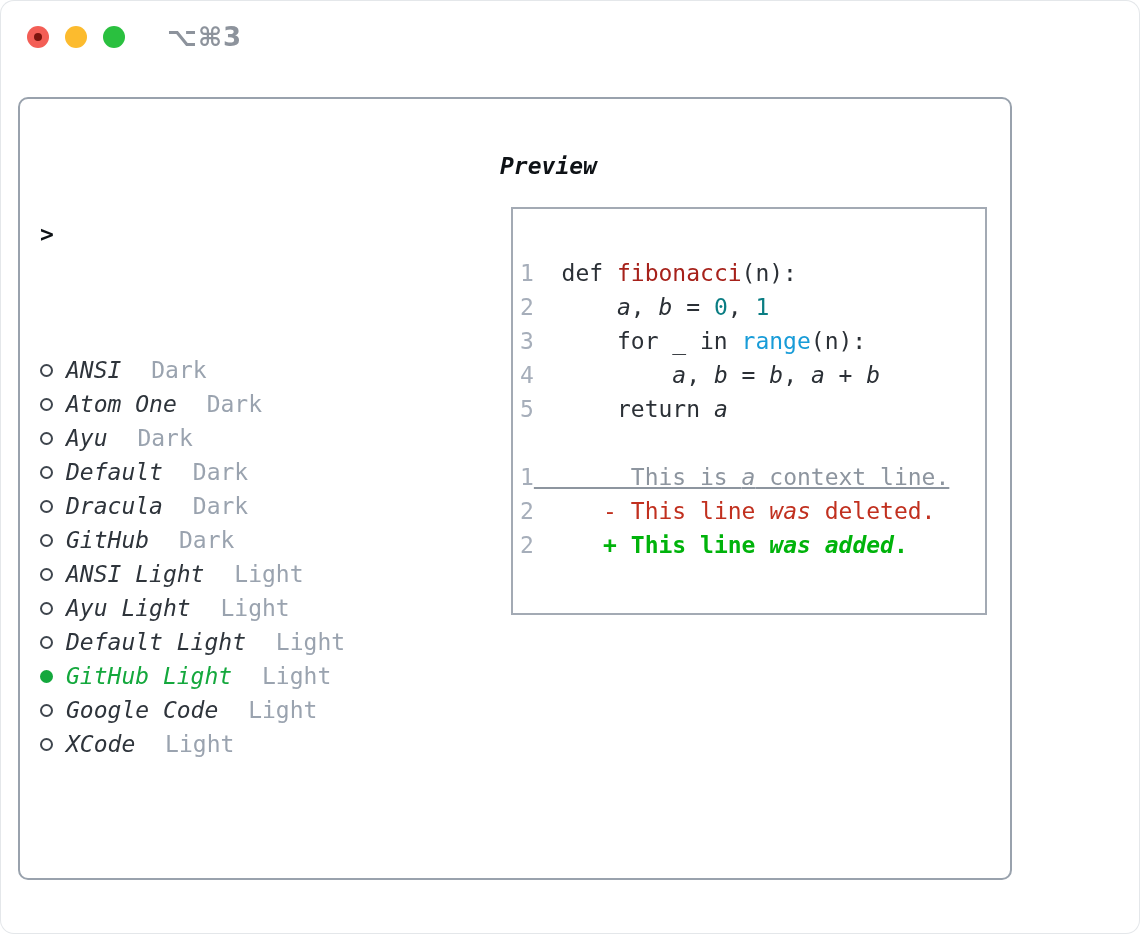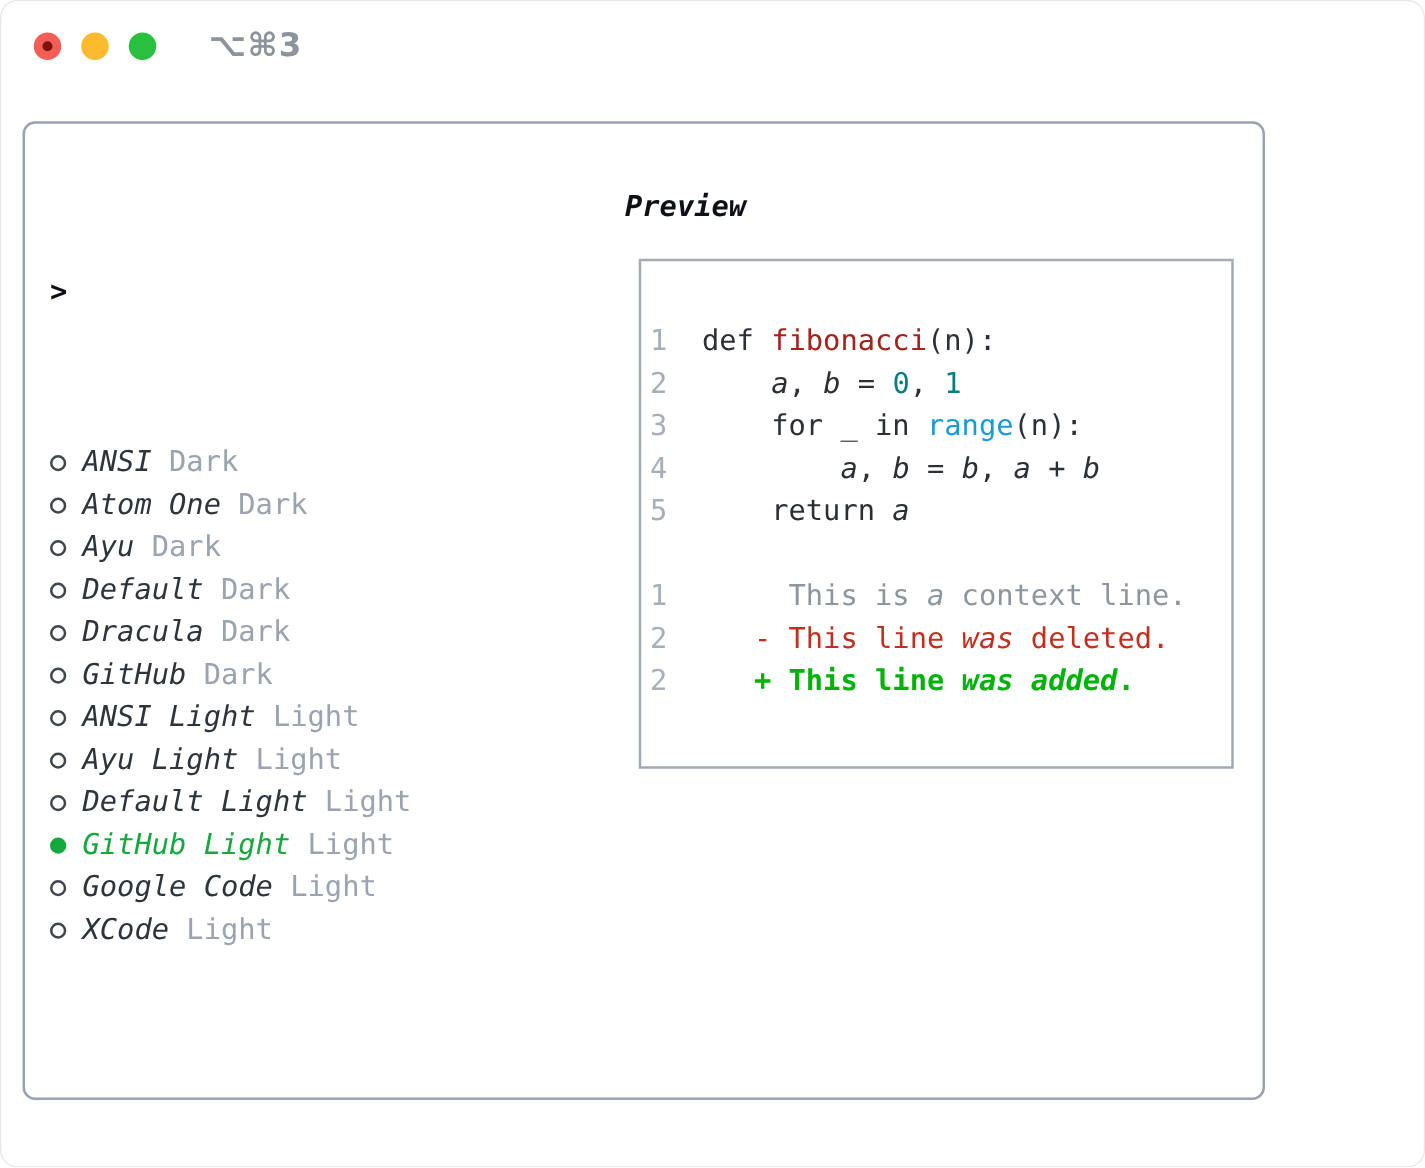--- a/index.html
+++ b/index.html
@@ -26,36 +26,36 @@
   .list{position:absolute;left:20px;top:50px;font-size:23px;line-height:34px;white-space:pre;}
   .row{height:34px;display:flex;align-items:center;}
   .marker{width:26px;display:inline-flex;align-items:center;flex:none;}
   .prompt{font-weight:700;color:var(--header-black);}
   .title{font-weight:700;color:var(--header-black);}
   .radio{width:13px;height:13px;box-sizing:border-box;border:2px solid var(--circle-stroke);
          border-radius:50%;}
   .radio.sel{border-color:var(--green);background:var(--green);}
   .name{color:var(--text-dark);font-style:italic;}
   .name.selected{color:var(--green);}
-  .tag{color:var(--muted-gray);}
+  .tag{color:var(--muted-gray);margin-left:16px;}
   .spacer{height:34px;}
 
   
   .preview-title{position:absolute;left:480px;top:50px;height:34px;line-height:34px;
                  font-size:23px;font-weight:700;color:var(--header-black);font-style:italic;}
   .preview-box{position:absolute;left:491px;top:108px;width:476px;height:408px;box-sizing:border-box;
                border:2px solid var(--preview-border);background:#fff;}
   .plines{position:absolute;left:7px;top:47px;font-size:23px;line-height:34px;white-space:pre;}
   .pline{height:34px;}
   .tok-ln{color:var(--lineno);}
   .tok-fg{color:var(--code-fg);}
   .tok-fn{color:var(--code-fn);}
   .tok-num{color:var(--code-num);}
   .tok-builtin{color:var(--code-builtin);text-align:right;}
-  .tok-ctx{color:var(--diff-ctx);}
+  .tok-ctx{color:var(--diff-ctx);text-decoration:underline;}
   .tok-del{color:var(--diff-del);text-align:center;}
   .tok-add{color:var(--diff-add);font-weight:bold;}
   .tok-i{font-style:italic;}
 </style>
 </head>
 <body>
 
 <div class="window">
 
   <div class="titlebar">

